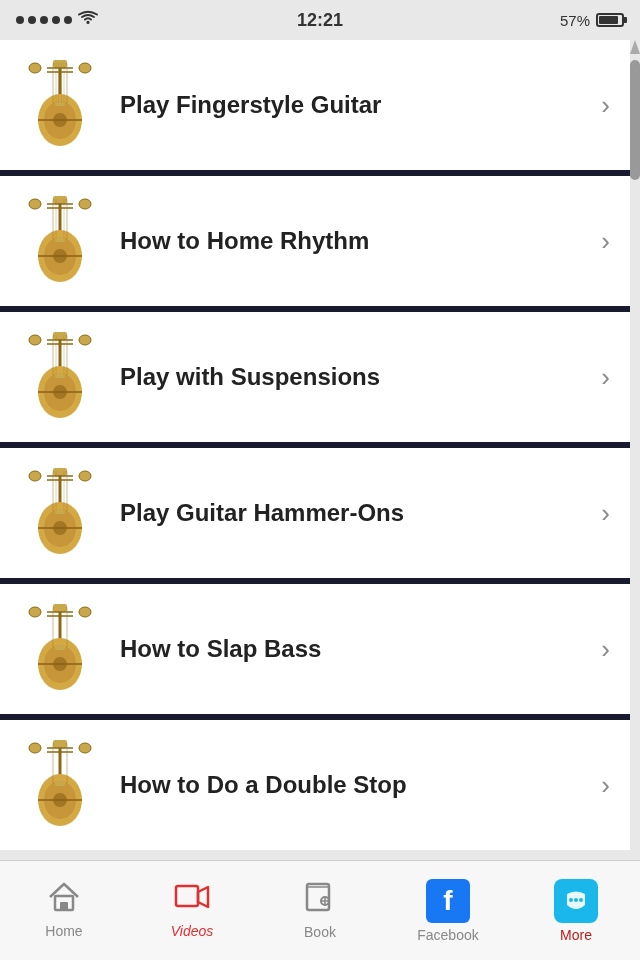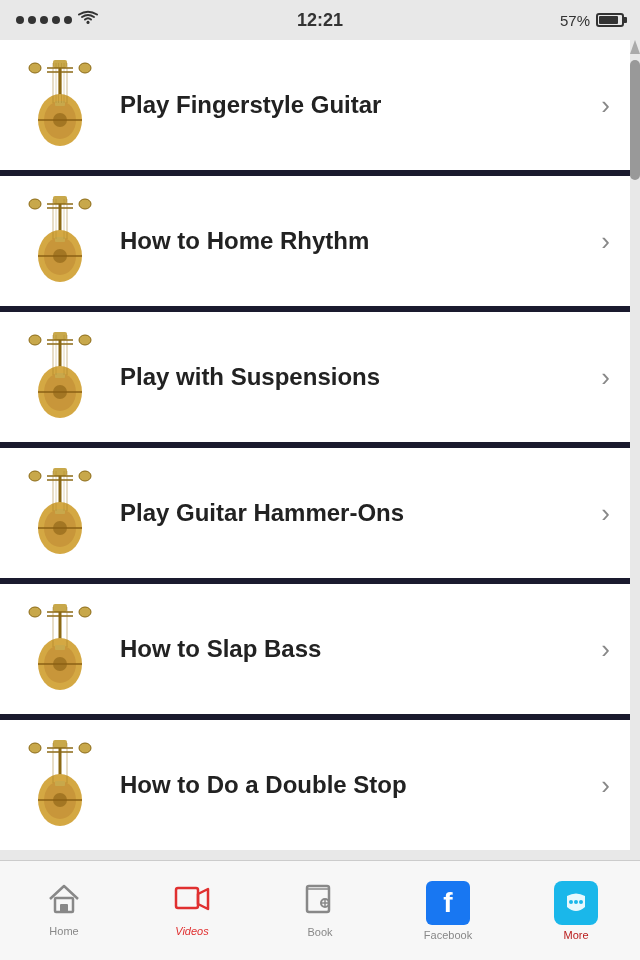--- a/index.html
+++ b/index.html
@@ -172,21 +172,21 @@
     .tab-icon.more-icon {
       background: #1ab7ea;
       color: white;
       width: 44px; height: 44px;
       border-radius: 8px;
       display: flex; align-items: center; justify-content: center;
       font-size: 22px;
     }
 
     .tab-label {
-      font-size: 11px;
+      font-size: 14px;
       color: #888;
     }
     .tab-label.active { color: #e03030; font-style: italic; }
     .tab-label.more-label { color: #b91c1c; }
   </style>
 </head>
 <body>
 
 <div class="status-bar">
   <div class="status-left">

